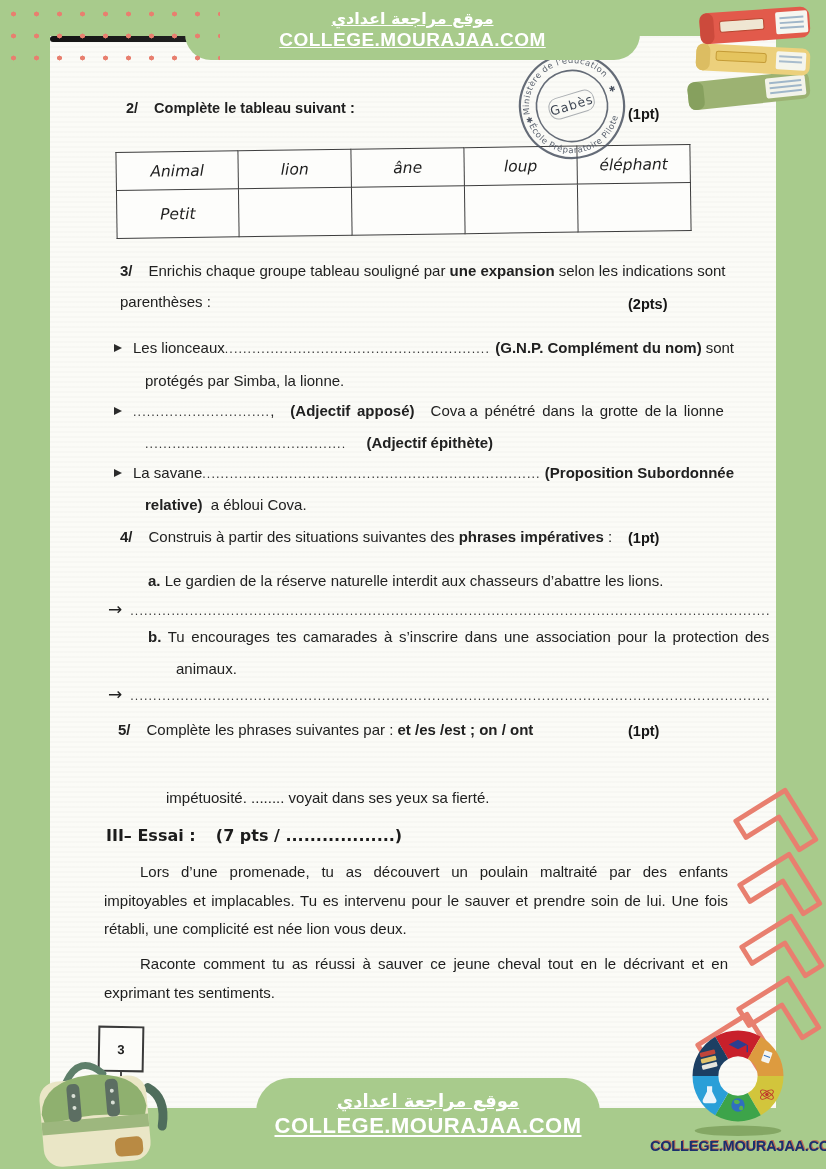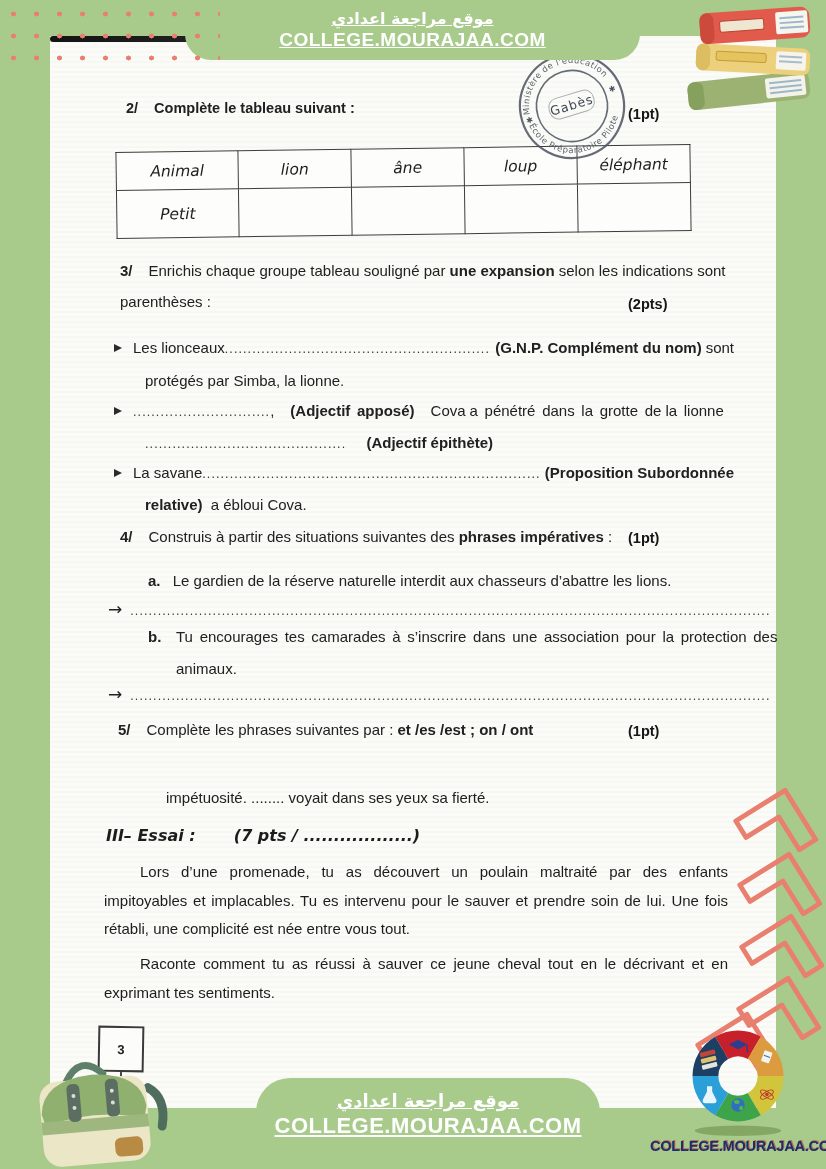--- a/index.html
+++ b/index.html
@@ -31,34 +31,34 @@
   
   .line{position:absolute;white-space:nowrap;font-size:15px;color:#212121}
   .flexline{position:absolute;display:flex;align-items:baseline;overflow:hidden;white-space:nowrap;font-size:15px;color:#212121}
   .flexline>span{flex:0 0 auto}
   .dotsfill{flex:1 1 0 !important;min-width:0;overflow:hidden;letter-spacing:1.1px;font-size:12.5px;color:#343434}
   .dotsfixed{letter-spacing:1.1px;font-size:12.5px;color:#343434}
   .b{font-weight:bold}
   .bi{font-weight:bold;}
   .u{text-decoration:underline;text-underline-offset:3px}
   .pts{position:absolute;font-weight:bold;font-size:14.5px;color:#161616}
-  .ml4{margin-left:4px}.ml6{margin-left:16px}.ml8{margin-left:8px}.ml24{margin-left:34px}
+  .ml4{margin-left:4px}.ml6{margin-left:16px}.ml8{}.ml24{margin-left:16px}
   .tri{width:0;height:0;border-top:4.5px solid transparent;border-bottom:4.5px solid transparent;
     border-left:8.5px solid #2b2b2b;margin-right:11px;align-self:center;flex:0 0 auto}
   .ck{font-family:"DejaVu Sans",sans-serif;color:#2d2d2d;margin-right:9px}
   .arrowglyph{font-family:"DejaVu Sans",sans-serif;font-size:17px;margin-right:8px}
   .ws2{word-spacing:2.5px}
   
   .animals{position:absolute;left:66px;top:112px;border-collapse:collapse;transform:rotate(-0.8deg);background:#fdfdfb}
   .animals td{border:1.8px solid #3d3d3d;width:113px;height:48px;text-align:center;
     font-family:"DejaVu Sans",sans-serif;font-style:italic;font-size:15.5px;color:#1e1e1e}
   .animals tr:first-child td{height:38px}
   .animals td:first-child{width:122px}
   
-  .essai-h{font-family:"DejaVu Sans",sans-serif;font-style:italic;font-weight:bold;font-size:16px;color:#1c1c1c}
+  .essai-h{font-family:"DejaVu Sans",sans-serif;font-weight:bold;font-size:16px;color:#1c1c1c}
   .para{position:absolute;width:624px;text-align:justify;line-height:28.5px;font-size:15px;color:#1d1d1d;text-indent:36px}
   
   .pgbox{position:absolute;left:48px;top:990px;width:46px;height:46px;border:2px solid #3a3a3a;
     transform:rotate(1deg);display:flex;align-items:center;justify-content:center;font-size:13px;font-weight:bold;color:#222;background:#fcfcf9}
   .pgstick{position:absolute;left:70px;top:1036px;width:2px;height:34px;background:#4a4a4a}
   
   .wheel-caption{position:absolute;left:650px;top:1138px;width:178px;text-align:center;z-index:11;
     font-weight:bold;font-size:14.5px;letter-spacing:-0.2px;color:#1b2f6e;text-shadow:1px -1px 0 rgba(200,32,43,.55)}
   .stamp-text{font-family:"DejaVu Sans","Liberation Sans",sans-serif}
 </style>
@@ -179,21 +179,21 @@
     <span class="b">5/</span><span class="ml6">Complète les phrases suivantes par : </span><span class="b">et /es /est ; on / ont</span>
   </div>
   <div class="pts" style="left:578px;top:687px">(1pt)</div>
 
   <div class="line" style="left:116px;top:753px">impétuosité. ........ voyait dans ses yeux sa fierté.</div>
 
   <div class="line" style="left:56px;top:790px">
     <span class="essai-h">III– Essai :</span>
     <span class="essai-h ml24">(7 pts / ..................)</span>
   </div>
-  <div class="para" style="left:54px;top:822px">Lors d’une promenade, tu as découvert un poulain maltraité par des enfants impitoyables et implacables. Tu es intervenu pour le sauver et prendre soin de lui. Une fois rétabli, une complicité est née entre vous tout.</div>
+  <div class="para" style="left:54px;top:822px">Lors d’une promenade, tu as découvert un poulain maltraité par des enfants impitoyables et implacables. Tu es intervenu pour le sauver et prendre soin de lui. Une fois rétabli, une complicité est née lion vous deux.</div>
   <div class="para" style="left:54px;top:914px">Raconte comment tu as réussi à sauver ce jeune cheval tout en le décrivant et en exprimant tes sentiments.</div>
 
   <div class="pgbox">3</div>
   <div class="pgstick"></div>
 </div>
 
 <div class="dots"></div>
 
 <div class="header-tab abs">
   <div class="site-ar" dir="rtl">موقع مراجعة اعدادي</div>

